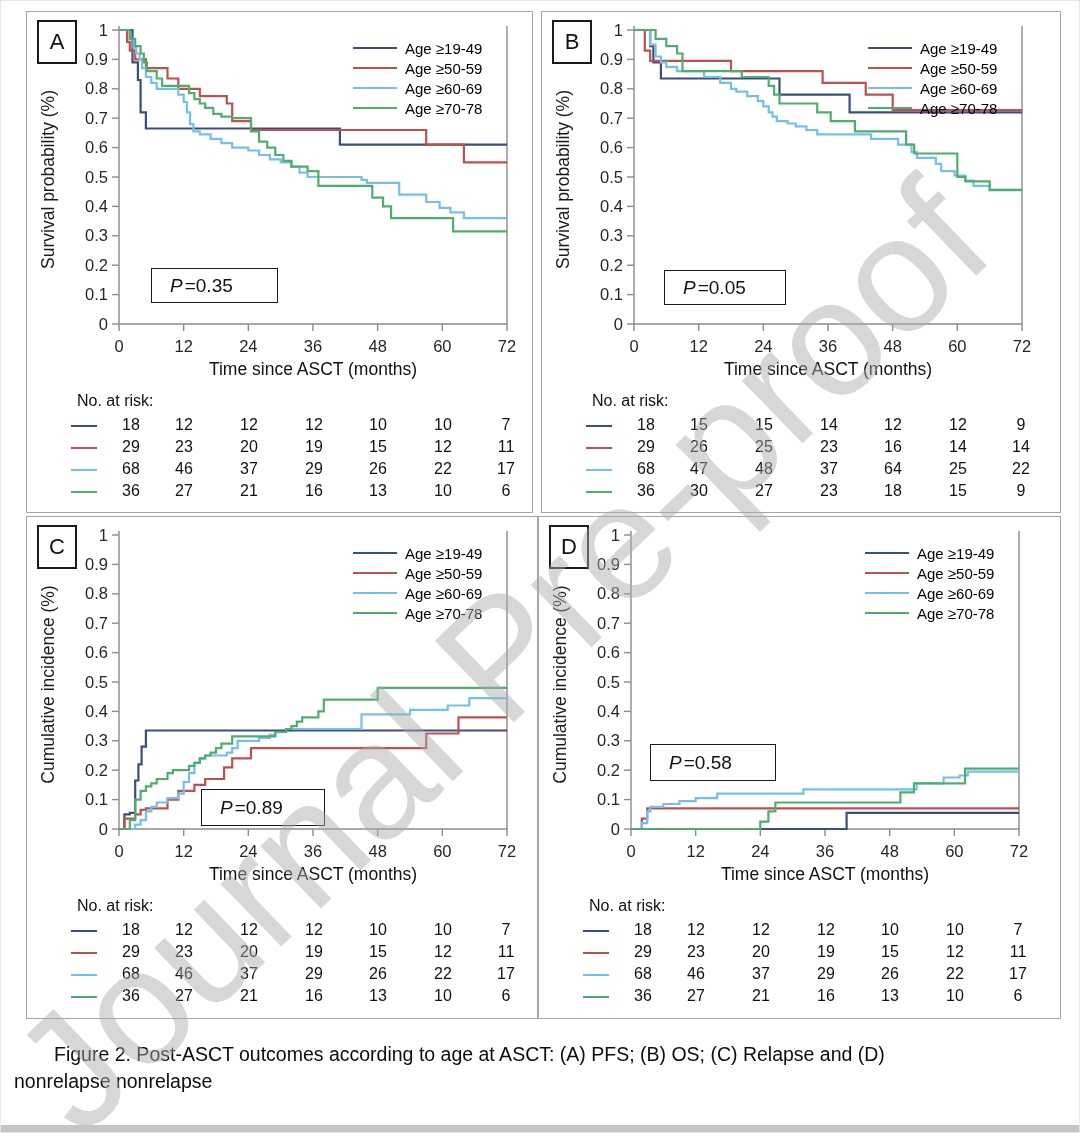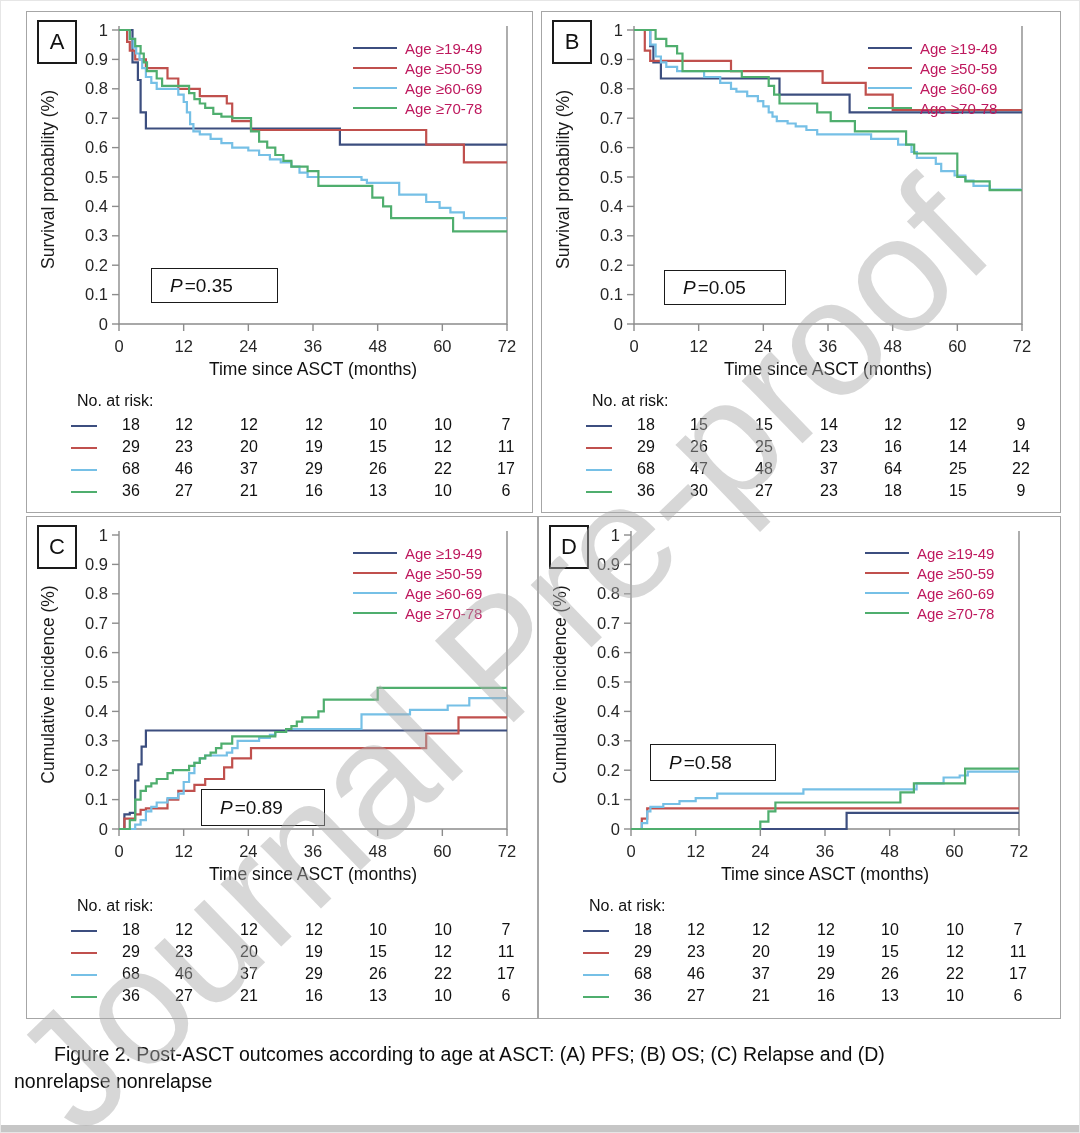--- a/index.html
+++ b/index.html
@@ -12,21 +12,21 @@
   #panel-3{left:537px;top:515px;width:523px;height:503px;}
   .plabel{position:absolute;left:10px;top:8px;width:36px;height:40px;border:2px solid #1a1a1a;
           display:flex;align-items:center;justify-content:center;font-size:22px;color:#111;background:#fff;z-index:3;}
   .ylabel-wrap{position:absolute;left:4px;top:10px;width:34px;height:315px;display:flex;
                align-items:center;justify-content:center;pointer-events:none;}
   .ylabel{transform:rotate(-90deg);white-space:nowrap;font-size:17.5px;color:#1a1a1a;}
   .plot-svg{position:absolute;left:0;top:0;font-family:inherit;}
   .legend{position:absolute;left:326px;top:26px;z-index:2;}
   .lrow{display:flex;align-items:center;height:20px;}
   .lline{width:44px;height:0;border-top:2.4px solid #000;margin-right:8px;}
-  .llab{font-size:15px;color:#be185d;white-space:nowrap;}
+  .llab{font-size:15px;color:#000000;white-space:nowrap;}
   .pbox{position:absolute;border:1.6px solid #1a1a1a;background:#fff;display:flex;align-items:center;
         padding-left:18px;font-size:19px;color:#111;z-index:2;box-sizing:border-box;}
   .pbox i{font-style:italic;margin-right:2px;}
   #pbox-0{left:124px;top:256px;width:127px;height:35px;}
   #pbox-1{left:122px;top:258px;width:122px;height:35px;}
   #pbox-2{left:174px;top:272px;width:124px;height:37px;}
   #pbox-3{left:111px;top:227px;width:126px;height:37px;}
   .atrisk{position:absolute;left:0;top:374px;width:100%;font-size:16px;color:#111;}
   .atrisk-title{position:absolute;left:50px;top:6px;}
   .arow{position:absolute;height:20px;left:0;width:100%;}

